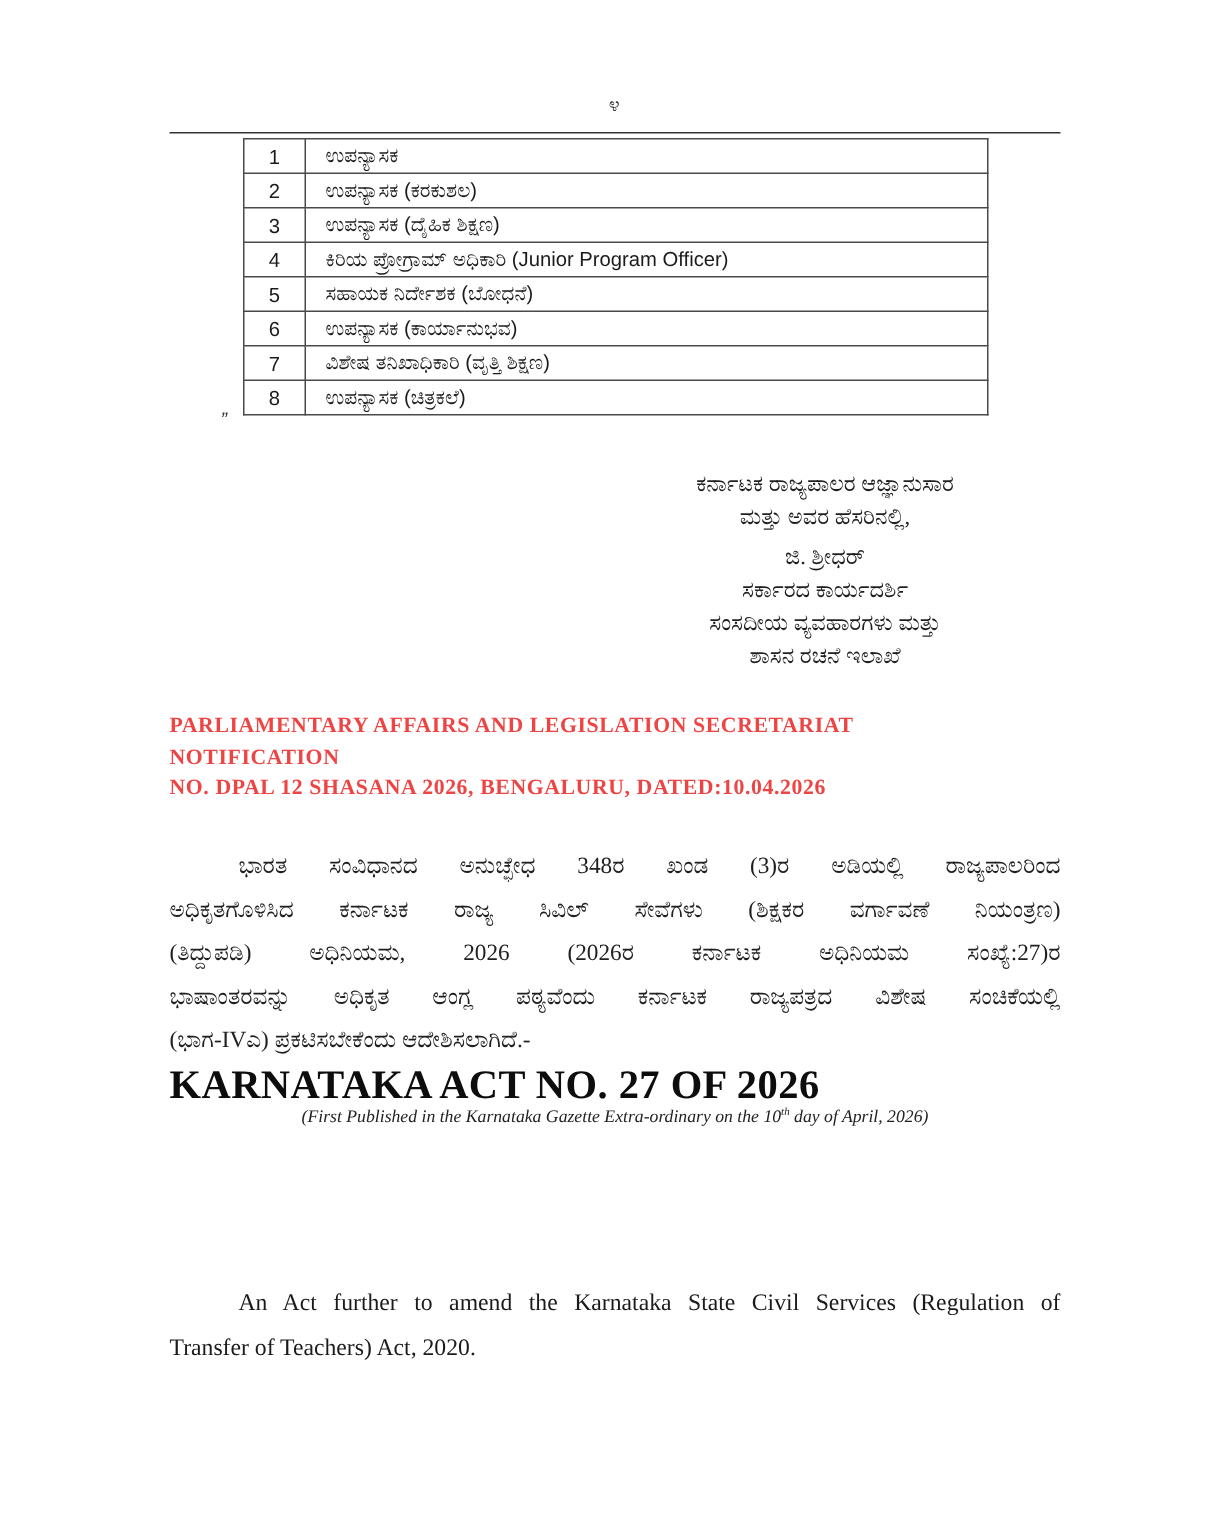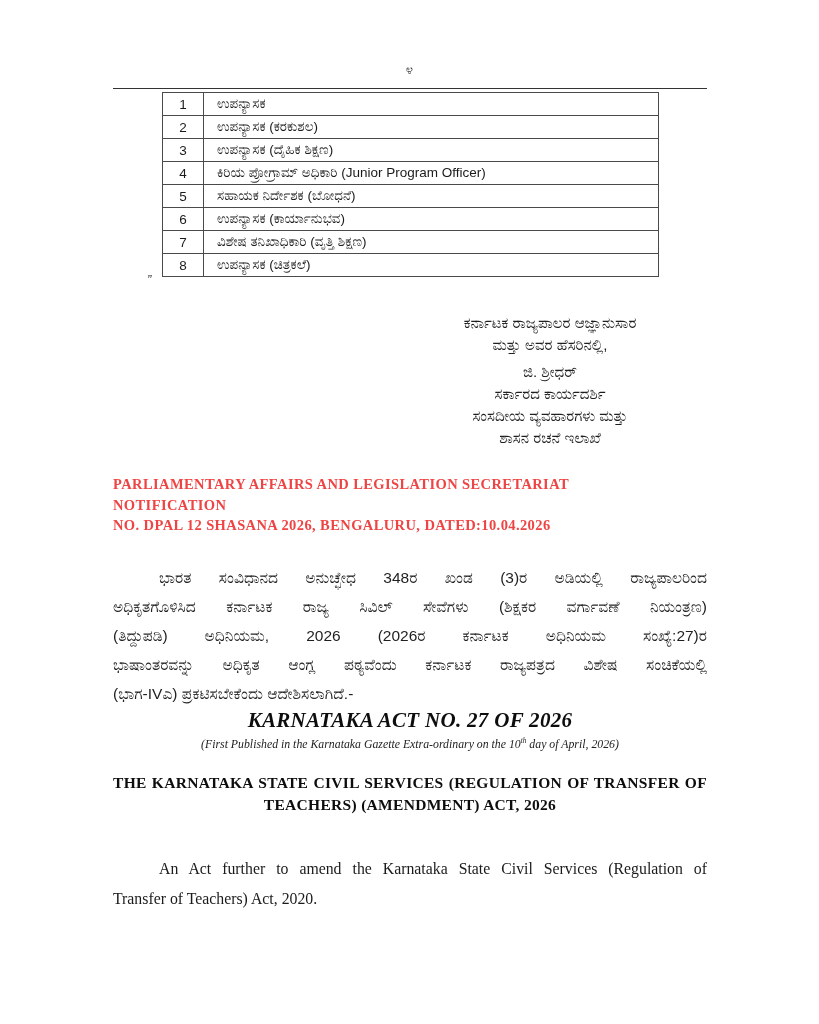--- a/index.html
+++ b/index.html
@@ -6,21 +6,21 @@
   html, body { background: #ffffff; }
   .page {
     position: relative;
     width: 819px;
     height: 1024px;
     background: #ffffff;
     color: #1b1b1b;
     font-family: "Liberation Serif", serif;
     overflow: hidden;
   }
-  .kn { font-family: Liberation Sans, sans-serif; }
+  .kn { font-family: Liberation Serif, serif; }
 
   .page-number {
     position: absolute;
     top: 62px; left: 0; width: 819px;
     text-align: center;
     font-size: 13px;
     font-family: "Liberation Sans", sans-serif;
     color: #222;
   }
   .top-rule {
@@ -82,26 +82,25 @@
     font-size: 15.5px;
     line-height: 29px;
     color: #1f1f1f;
   }
   .jline { text-align: justify; text-align-last: justify; }
   .indent1 { padding-left: 46px; margin-top: 16px; }
 
   .act-heading {
     position: absolute;
     top: 708px; left: 113px; width: 594px;
-    text-align: center;
+    text-align: left;
     font-weight: bold;
-    font-size: 21px;
+    font-size: 27px;
     letter-spacing: 0.3px;
     color: #0d0d0d;
-    font-style: italic;
   }
   .first-published {
     position: absolute;
     top: 737px; left: 63px; width: 694px;
     text-align: center;
     font-size: 11.8px;
     color: #222;
     font-style: italic;
   }
   .act-title {
@@ -198,24 +197,20 @@
     <div class="jline">ಅಧಿಕೃತಗೊಳಿಸಿದ ಕರ್ನಾಟಕ ರಾಜ್ಯ ಸಿವಿಲ್ ಸೇವೆಗಳು (ಶಿಕ್ಷಕರ ವರ್ಗಾವಣೆ ನಿಯಂತ್ರಣ)</div>
     <div class="jline">(ತಿದ್ದುಪಡಿ) ಅಧಿನಿಯಮ, 2026 (2026ರ ಕರ್ನಾಟಕ ಅಧಿನಿಯಮ ಸಂಖ್ಯೆ:27)ರ</div>
     <div class="jline">ಭಾಷಾಂತರವನ್ನು ಅಧಿಕೃತ ಆಂಗ್ಲ ಪಠ್ಯವೆಂದು ಕರ್ನಾಟಕ ರಾಜ್ಯಪತ್ರದ ವಿಶೇಷ ಸಂಚಿಕೆಯಲ್ಲಿ</div>
     <div>(ಭಾಗ-IVಎ) ಪ್ರಕಟಿಸಬೇಕೆಂದು ಆದೇಶಿಸಲಾಗಿದೆ.-</div>
   </div>
 
   <div class="act-heading">KARNATAKA ACT NO. 27 OF 2026</div>
 
   <div class="first-published"><span>(First Published in the Karnataka Gazette Extra-ordinary on the 10</span><sup>th</sup><span> day of April, 2026)</span></div>
 
-  <div class="act-title">
-    <div class="jline">THE KARNATAKA STATE CIVIL SERVICES (REGULATION OF TRANSFER OF</div>
-    <div class="t-line2">TEACHERS) (AMENDMENT)  ACT, 2026</div>
-  </div>
 
 
   <div class="preamble">
     <div class="jline indent1">An Act further to amend the Karnataka State Civil Services (Regulation of</div>
     <div>Transfer of Teachers) Act, 2020.</div>
   </div>
 
 </div>
 
 </body></html>

